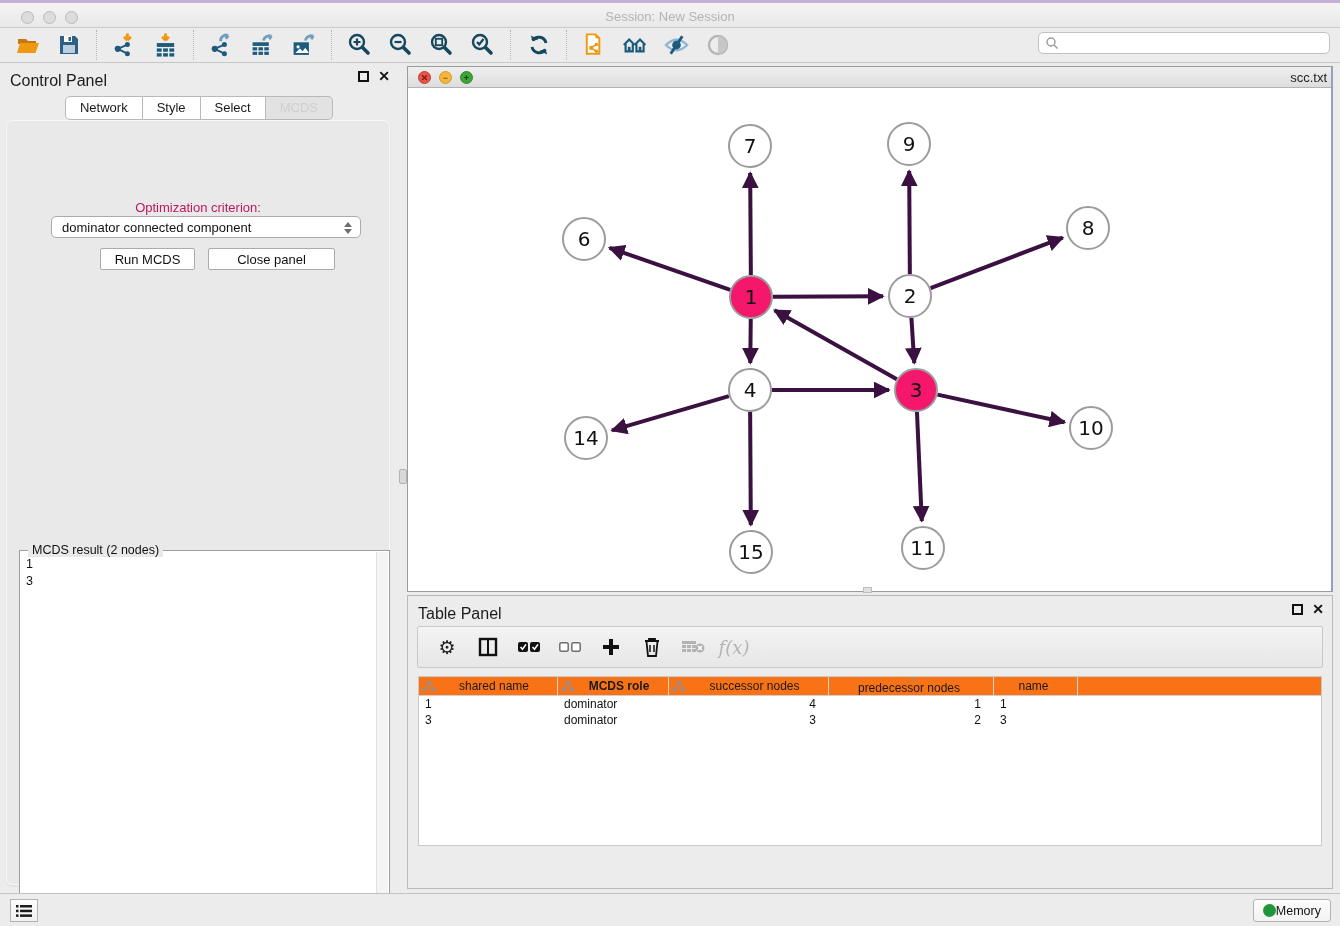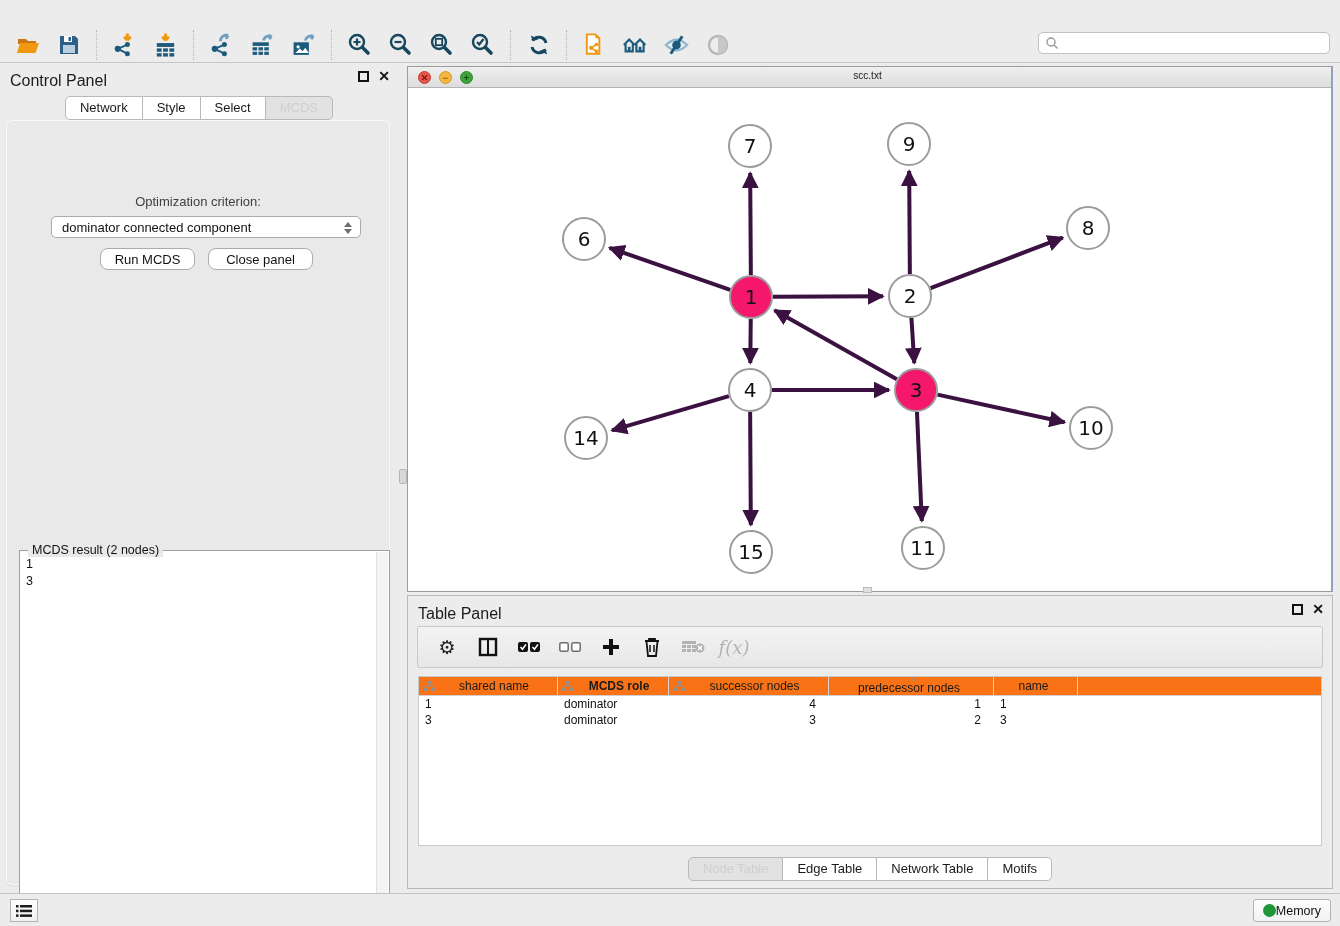--- a/index.html
+++ b/index.html
@@ -32,47 +32,47 @@
   .close-btn { font-size:14px; font-weight:bold; color:#111; line-height:11px; cursor:pointer; }
   .cp-tabs { position:absolute; left:0; right:0; top:33px; display:flex; justify-content:center; }
   .tabgroup { display:flex; }
   .tabgroup .tab { font-size:13px; padding:3px 14px 4px; background:#fff; border:1px solid #b9b9b9; border-left:none;
     color:#1a1a1a; cursor:pointer; white-space:nowrap; }
   .tabgroup .tab:first-child { border-left:1px solid #b9b9b9; border-radius:5px 0 0 5px; }
   .tabgroup .tab:last-child { border-radius:0 5px 5px 0; }
   .tabgroup .tab.active { background:#e2e2e2; color:#cfcfcf; }
   .cp-content { position:absolute; left:6px; right:8px; top:57px; bottom:5px; background:#e9e9e9;
     border-radius:6px; box-shadow:0 0 0 1px #f8f8f8 inset, 0 1px 2px rgba(0,0,0,0.08); }
-  .opt-label { position:absolute; left:0; right:0; top:74px; text-align:center; font-size:13px; color:#404040; }
+  .opt-label { position:absolute; left:0; right:0; top:80px; text-align:center; font-size:13px; color:#be185d; }
   .criterion-select { position:absolute; left:45px; top:96px; width:310px; height:22px; background:#fff;
     border:1px solid #ababab; border-radius:5px; font-size:13px; color:#111; display:flex; align-items:center;
     padding-left:10px; cursor:pointer; }
   .stepper { position:absolute; right:7px; top:3px; width:10px; height:16px; display:flex; flex-direction:column;
     align-items:center; justify-content:center; gap:2px; }
   .tri-up { width:0; height:0; border-left:4px solid transparent; border-right:4px solid transparent; border-bottom:5px solid #6e6e6e; }
   .tri-down { width:0; height:0; border-left:4px solid transparent; border-right:4px solid transparent; border-top:5px solid #6e6e6e; }
-  .cp-button { position:absolute; top:128px; height:22px; background:#fff; border:1px solid #ababab; border-radius:8px;
+  .cp-button { position:absolute; top:128px; height:22px; background:#fff; border:1px solid #ababab; border-radius:2px;
     font-size:13px; color:#111; display:flex; align-items:center; justify-content:center; cursor:pointer; }
   .run-btn { left:94px; width:95px; }
-  .closepanel-btn { left:202px; width:105px; }
+  .closepanel-btn { left:202px; width:127px; }
   .result-box { position:absolute; left:13px; width:371px; top:430px; height:377px; background:#fff; border:1px solid #9f9f9f; }
   .result-legend { position:absolute; left:8px; top:-8px; background:#e9e9e9; padding:0 4px; font-size:12.5px; color:#111; }
   .result-text { position:absolute; left:6px; top:5px; right:16px; bottom:4px; font-size:12.5px; color:#111;
     font-family:"Liberation Sans",sans-serif; white-space:pre; line-height:17px; }
   .result-scroll { position:absolute; right:1px; top:1px; bottom:1px; width:12px; background:#f4f4f4; border-left:1px solid #e2e2e2; }
 
   .v-divider-grip { position:absolute; left:399px; top:469px; width:8px; height:15px; background:#d8d8d8;
     border:1px solid #b4b4b4; border-radius:2px; cursor:col-resize; }
 
   
   .net-window { position:absolute; left:407px; top:66px; width:926px; height:526px; background:#fff;
     border:1px solid #9b9b9b; border-right:2px solid #93a0c0; }
   .net-titlebar { position:absolute; left:0; top:0; right:0; height:21px;
     background:linear-gradient(#efefef,#dddddd); border-bottom:1px solid #b3b3b3; }
-  .net-title { position:absolute; left:0; right:4px; top:3px; text-align:center; font-size:10px; color:#222; }
+  .net-title { position:absolute; left:0; right:4px; top:3px; text-align:right; font-size:13px; color:#222; }
   .tl { position:absolute; top:4px; width:13px; height:13px; border-radius:50%; font-size:9px; font-weight:bold;
     display:flex; align-items:center; justify-content:center; cursor:pointer; }
   .tl.red { background:#e8574a; border:1px solid #c23b33; color:#7e1410; left:10px; }
   .tl.yellow { background:#f6b53e; border:1px solid #d29a2a; color:#8e5d07; left:31px; }
   .tl.green { background:#3fa33c; border:1px solid #2c8a2c; color:#0d4d10; left:52px; }
   .net-canvas { position:absolute; left:0; top:21px; right:0; bottom:0; background:#fff; }
   .net-grip { position:absolute; left:455px; bottom:-2px; width:9px; height:6px; background:#e0e0e0; border:1px solid #bdbdbd; }
 
   
   .table-panel { position:absolute; left:407px; top:595px; width:926px; height:294px; background:#ececec;
@@ -100,20 +100,26 @@
   .memory-btn { position:absolute; right:9px; top:5px; height:23px; background:linear-gradient(#fdfdfd,#f2f2f2);
     border:1px solid #b3b3b3; border-radius:3px; display:flex; align-items:center; gap:0; padding:0 9px; cursor:pointer; }
   .memory-dot { width:13px; height:13px; border-radius:50%; background:#1f9639; }
   .memory-label { font-size:12.5px; color:#111; }
 </style>
 </head>
 <body>
 
 <div id="app">
 
+  <div class="titlebar">
+    <span class="traffic gray" style="left:21px"></span>
+    <span class="traffic gray" style="left:43px"></span>
+    <span class="traffic gray" style="left:65px"></span>
+    <div class="titlebar-title">Session: New Session</div>
+  </div>
 
   <div class="toolbar">
     <div class="tb-group">
       <span class="tb-icon">
         <svg width="26" height="26" viewBox="0 0 26 26">
             <path d="M3 7 h8 l2 2 h8 v3 H3 Z" fill="#c77714"></path>
             <path d="M2 21 L5 11 h19 l-3.5 10 Z" fill="#f0980f"></path>
           </svg>
       </span>
       <span class="tb-icon">
@@ -505,28 +511,20 @@
           </div>
           <div class="trow">
             <div class="td" style="width: 139px;">3</div>
             <div class="td" style="width: 111px;">dominator</div>
             <div class="td right" style="width: 160px;">3</div>
             <div class="td right" style="width: 165px;">2</div>
             <div class="td" style="width: 84px;">3</div>
           </div>
         </div>
     </div>
-    <div class="tp-tabs">
-        <div class="tabgroup" id="tp-tabgroup">
-          <div class="tab active">Node Table</div>
-          <div class="tab">Edge Table</div>
-          <div class="tab">Network Table</div>
-          <div class="tab">Motifs</div>
-        </div>
-      </div>
   </div>
 
   <div class="statusbar">
     <div class="taskhist-btn">
       <svg width="16" height="14" viewBox="0 0 16 14">
           <g fill="#1c1c1c">
             <rect x="0" y="1" width="2.5" height="2.5"></rect>
             <rect x="4" y="1" width="12" height="2.5"></rect>
             <rect x="0" y="5.7" width="2.5" height="2.5"></rect>
             <rect x="4" y="5.7" width="12" height="2.5"></rect>

